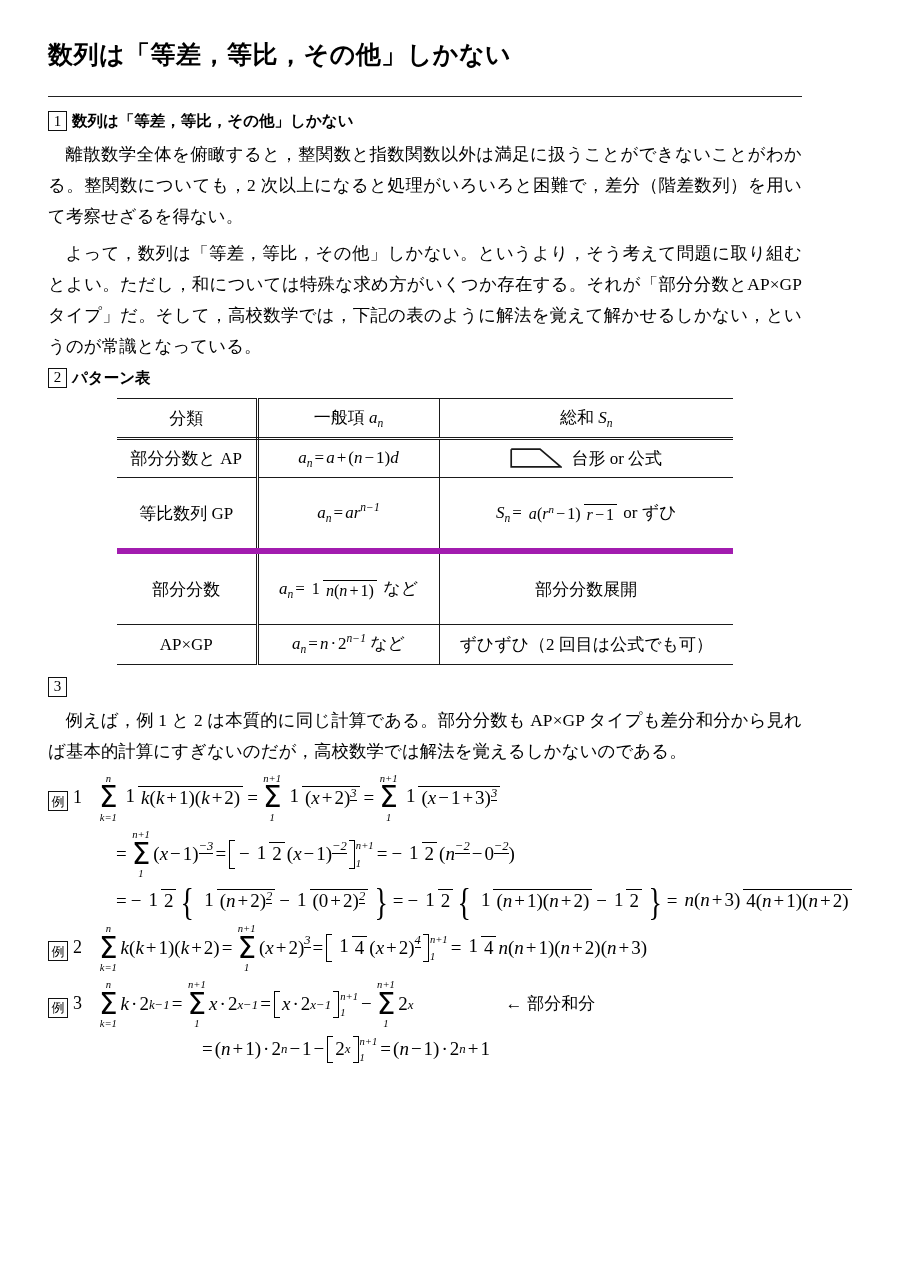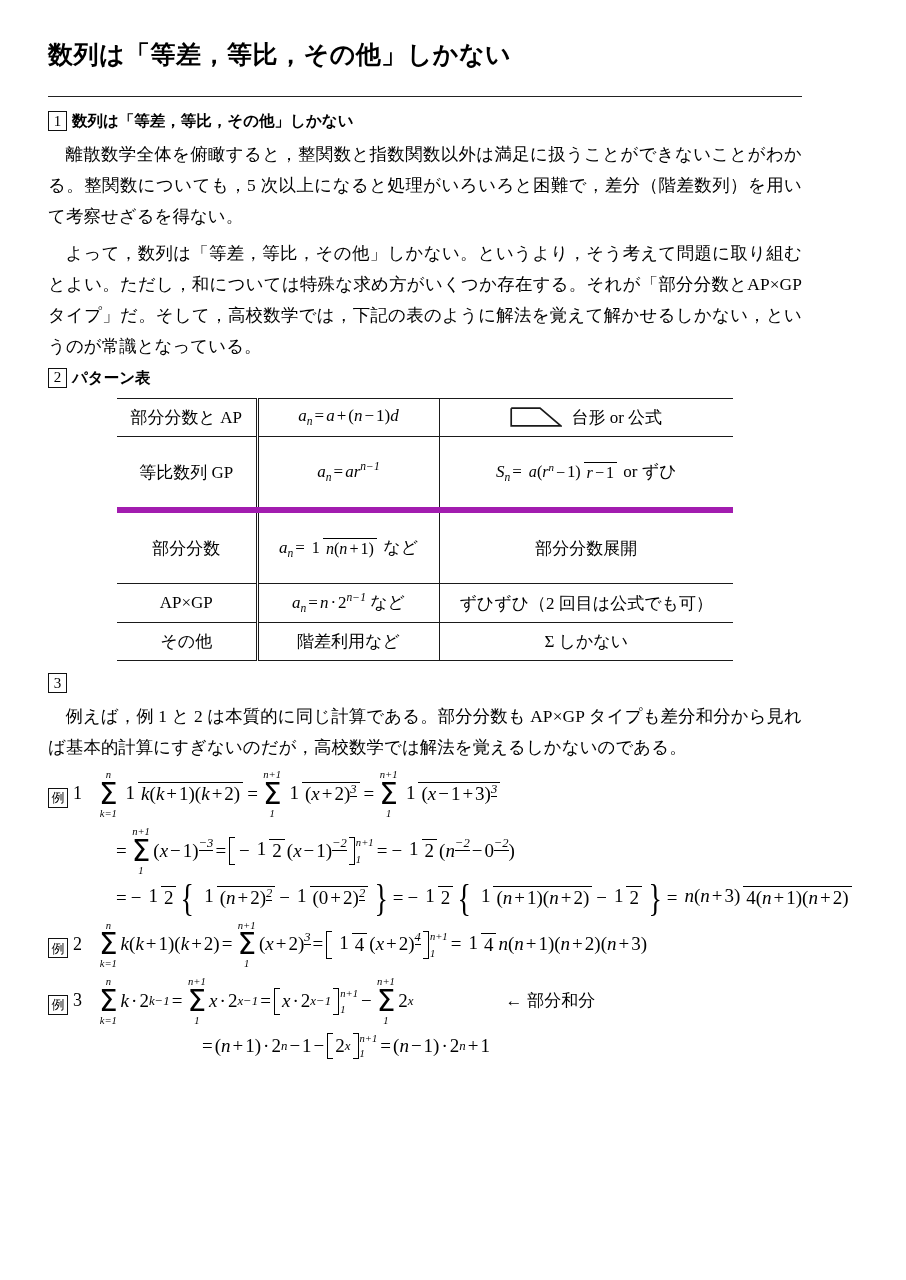--- a/index.html
+++ b/index.html
@@ -267,36 +267,47 @@
 <div class="page">
 
   <h1 class="doc-title">数列は「等差，等比，その他」しかない</h1>
   <hr class="title-rule">
 
   <div class="section-head">
     <span class="numbox">1</span>
     <span class="sec-head-text">数列は「等差，等比，その他」しかない</span>
   </div>
 
-  <p class="body">離散数学全体を俯瞰すると，整関数と指数関数以外は満足に扱うことができないことがわかる。整関数についても，5 次以上になると処理がいろいろと困難で，差分（階差数列）を用いて考察せざるを得ない。</p>
+  <p class="body">離散数学全体を俯瞰すると，整関数と指数関数以外は満足に扱うことができないことがわかる。整関数についても，2 次以上になると処理がいろいろと困難で，差分（階差数列）を用いて考察せざるを得ない。</p>
   <p class="body">よって，数列は「等差，等比，その他」しかない。というより，そう考えて問題に取り組むとよい。ただし，和については特殊な求め方がいくつか存在する。それが「部分分数とAP×GP タイプ」だ。そして，高校数学では，下記の表のように解法を覚えて解かせるしかない，というのが常識となっている。</p>
 
   <div class="section-head">
     <span class="numbox">2</span>
     <span class="sec-head-text">パターン表</span>
   </div>
 
   <div class="table-wrap">
     <table class="pattern">
       <colgroup>
           <col class="c1">
           <col class="c2">
           <col class="c3">
         </colgroup>
       <tbody>
+        <tr class="header">
+          <td class="col1">分類</td>
+          <td class="col2">
+            <span>一般項</span>
+            <span class="mi">a</span><sub class="ms">n</sub>
+          </td>
+          <td>
+            <span>総和</span>
+            <span class="mi">S</span><sub class="ms">n</sub>
+          </td>
+        </tr>
 
         <tr>
           <td class="col1">部分分数と AP</td>
           <td class="col2">
             <span class="mi">a</span><sub class="ms">n</sub><span class="op">=</span><span class="mi">a</span><span class="op">+</span><span class="mn">(</span><span class="mi">n</span><span class="op">−</span><span class="mn">1)</span><span class="mi">d</span>
           </td>
           <td>
             <svg class="trapezoid" viewBox="0 0 52 20">
               <polyline points="1.2,1.2 30,1.2 50.8,18.8 1.2,18.8 1.2,1.2" fill="none" stroke="#1a1a1a" stroke-width="1.7"></polyline>
             </svg><span>台形 or 公式</span>
@@ -331,25 +342,20 @@
 
         <tr>
           <td class="col1">AP×GP</td>
           <td class="col2">
             <span class="mi">a</span><sub class="ms">n</sub><span class="op">=</span><span class="mi">n</span><span class="op">·</span><span class="mn">2</span><sup class="ms">n−1</sup>
             <span>など</span>
           </td>
           <td>ずひずひ（2 回目は公式でも可）</td>
         </tr>
 
-        <tr>
-          <td class="col1">その他</td>
-          <td class="col2">階差利用など</td>
-          <td>Σ しかない</td>
-        </tr>
       </tbody>
     </table>
   </div>
 
   <div class="section-head">
     <span class="numbox">3</span>
   </div>
 
   <p class="body">例えば，例 1 と 2 は本質的に同じ計算である。部分分数も AP×GP タイプも差分和分から見れば基本的計算にすぎないのだが，高校数学では解法を覚えるしかないのである。</p>
 

